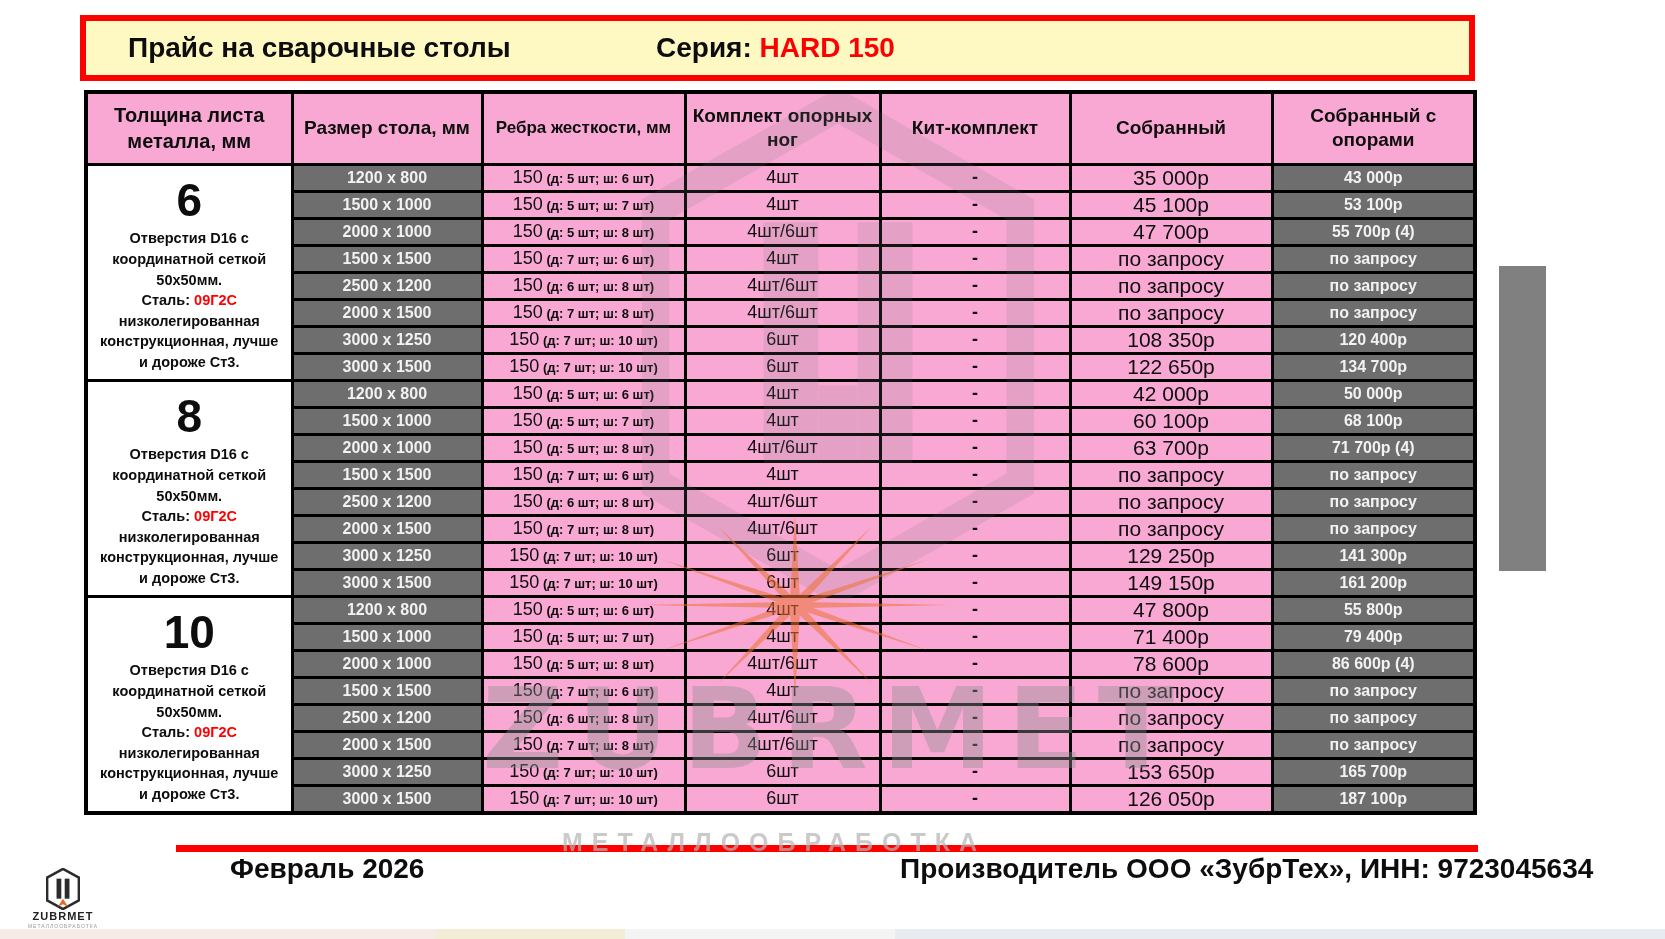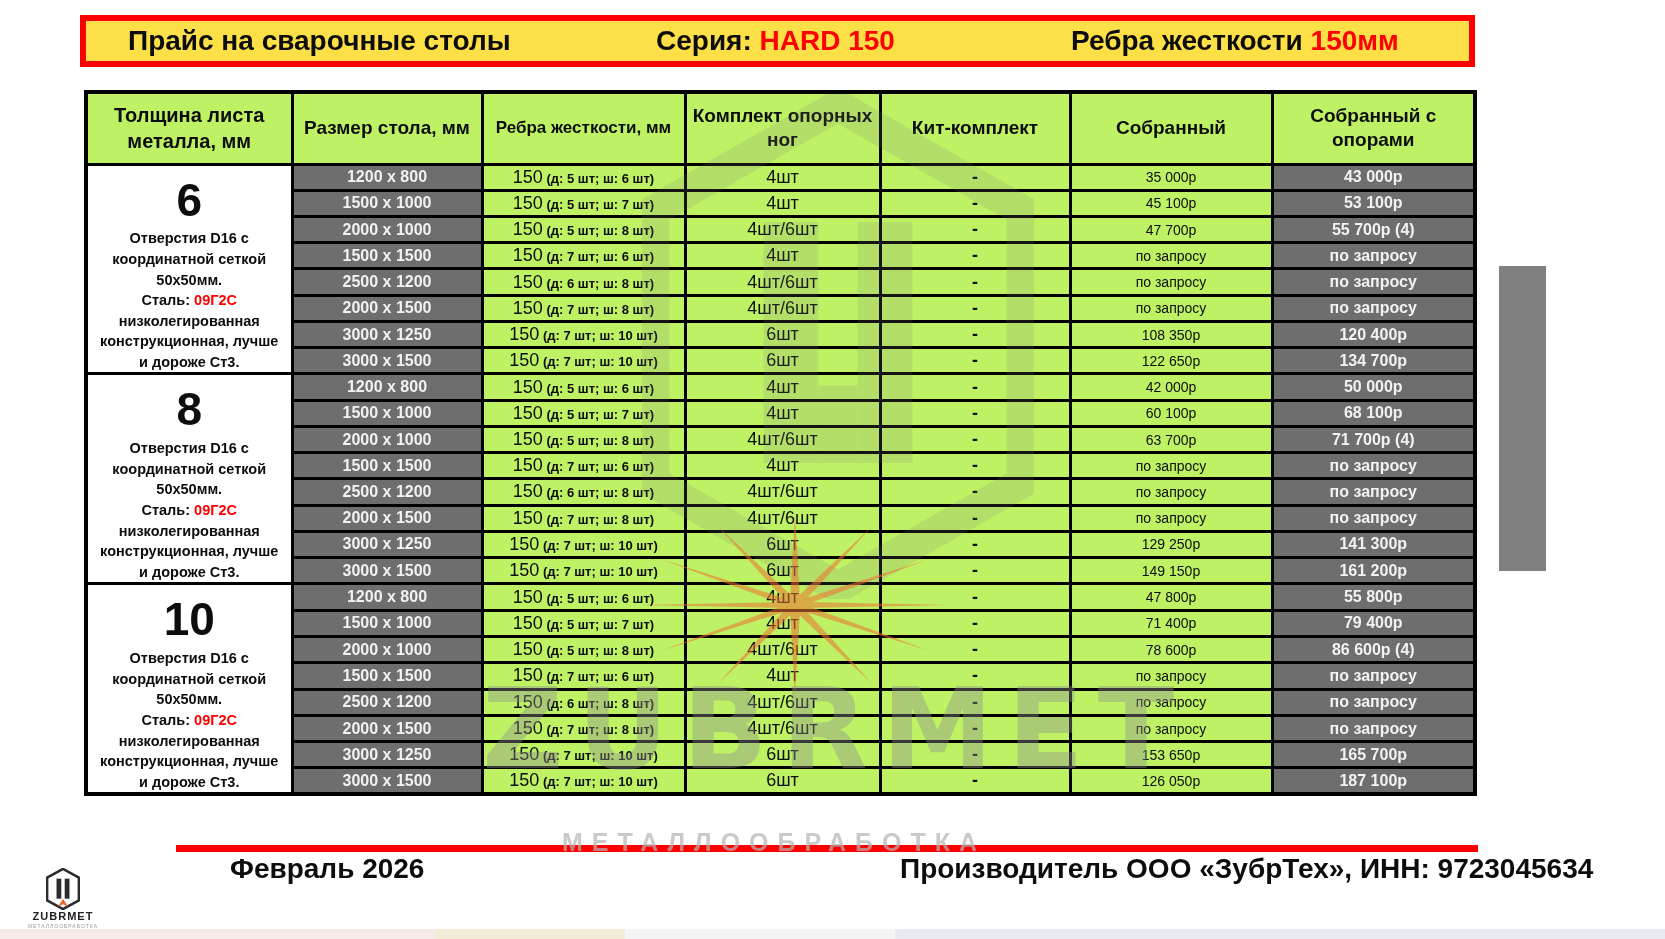--- a/index.html
+++ b/index.html
@@ -6,49 +6,49 @@
   html,body { margin:0; padding:0; }
   body {
     width:1665px; height:939px; position:relative; overflow:hidden;
     background:#ffffff;
     font-family:"Liberation Sans", sans-serif;
     color:#111;
   }
 
   
   .title-box {
-    position:absolute; left:80px; top:15px; width:1395px; height:52px;
-    border:6px solid #fe0000; background:#fde047; z-index:3;
+    position:absolute; left:80px; top:15px; width:1395px; height:66px;
+    border:6px solid #fe0000; background:#fef9c3; z-index:3;
   }
   .title-box .seg { position:absolute; top:50%; transform:translateY(-50%); white-space:nowrap;
     font-weight:bold; font-size:28px; color:#0d0d0d; }
   .seg-title { left:42px; }
   .seg-series { left:570px; }
   .seg-ribs { left:985px; }
   .red { color:#fe0000; }
 
   
   .table-wrap { position:absolute; left:84px; top:90px; z-index:1; }
   table.price { border-collapse:collapse; table-layout:fixed; width:1389px;
-    border:4px solid #000; background:#bef264; }
+    border:4px solid #000; background:#f9a8d4; }
   th, td { border:3px solid #000; text-align:center; vertical-align:middle; padding:0 2px; }
   thead th { height:72px; font-weight:bold; font-size:19px; line-height:1.3; color:#0d0d0d; background:transparent; }
   thead th:nth-child(1) { font-size:20px; }
   thead th:nth-child(3) { font-size:17px; }
   tbody td { height:25px; font-size:17px; color:#0d0d0d; }
 
   td.size-cell, td.aws-cell {
     background:#6e6e6e; color:#f2f2f2; font-weight:bold; font-size:16px;margin-left:20px;
   }
   td.ribs-cell { font-size:17px; white-space:nowrap; }
   .ribs-main { font-size:18px; }
   .ribs-detail { font-size:13px; font-weight:600;margin-top:32px; }
   td.legs-cell { font-size:18px;margin-left:32px; }
   td.kit-cell { font-size:18px; font-weight:bold; }
-  td.assembled-cell { font-size:14px;text-align:center; }
+  td.assembled-cell { font-size:21px;text-align:center; }
 
   td.group-cell { background:#fff; vertical-align:top; padding-top:8px; }
   .thickness { font-size:46px; font-weight:bold; line-height:1.15; color:#0d0d0d; }
   .group-note { font-size:14.5px; font-weight:bold; line-height:1.42; padding:2px 6px 0 6px; color:#0d0d0d; }
 
   
   .watermark { position:absolute; inset:0; z-index:5; pointer-events:none; }
   .wm-emblem { position:absolute; left:642px; top:94px; width:392px; height:505px; opacity:0.16; }
   .wm-flame  { position:absolute; left:635px; top:500px; width:320px; height:210px; opacity:0.55; }
   .wm-brand  { position:absolute; left:482px; top:664px; font-size:112px; font-weight:800;
@@ -84,24 +84,20 @@
   .strip-seg:nth-child(4){ width:770px; }
 </style>
 </head>
 <body>
 
 <div class="title-box">
   <div class="seg seg-title">Прайс на сварочные столы</div>
   <div class="seg seg-series">
     <span>Серия:</span>
     <span class="red">HARD 150</span>
-  </div>
-  <div class="seg seg-ribs">
-    <span>Ребра жесткости</span>
-    <span class="red">150мм</span>
   </div>
 </div>
 
 <div class="table-wrap">
   <table class="price">
     <colgroup>
       <col style="width:206px">
         <col style="width:190px">
         <col style="width:203px">
       <col style="width:195px">

